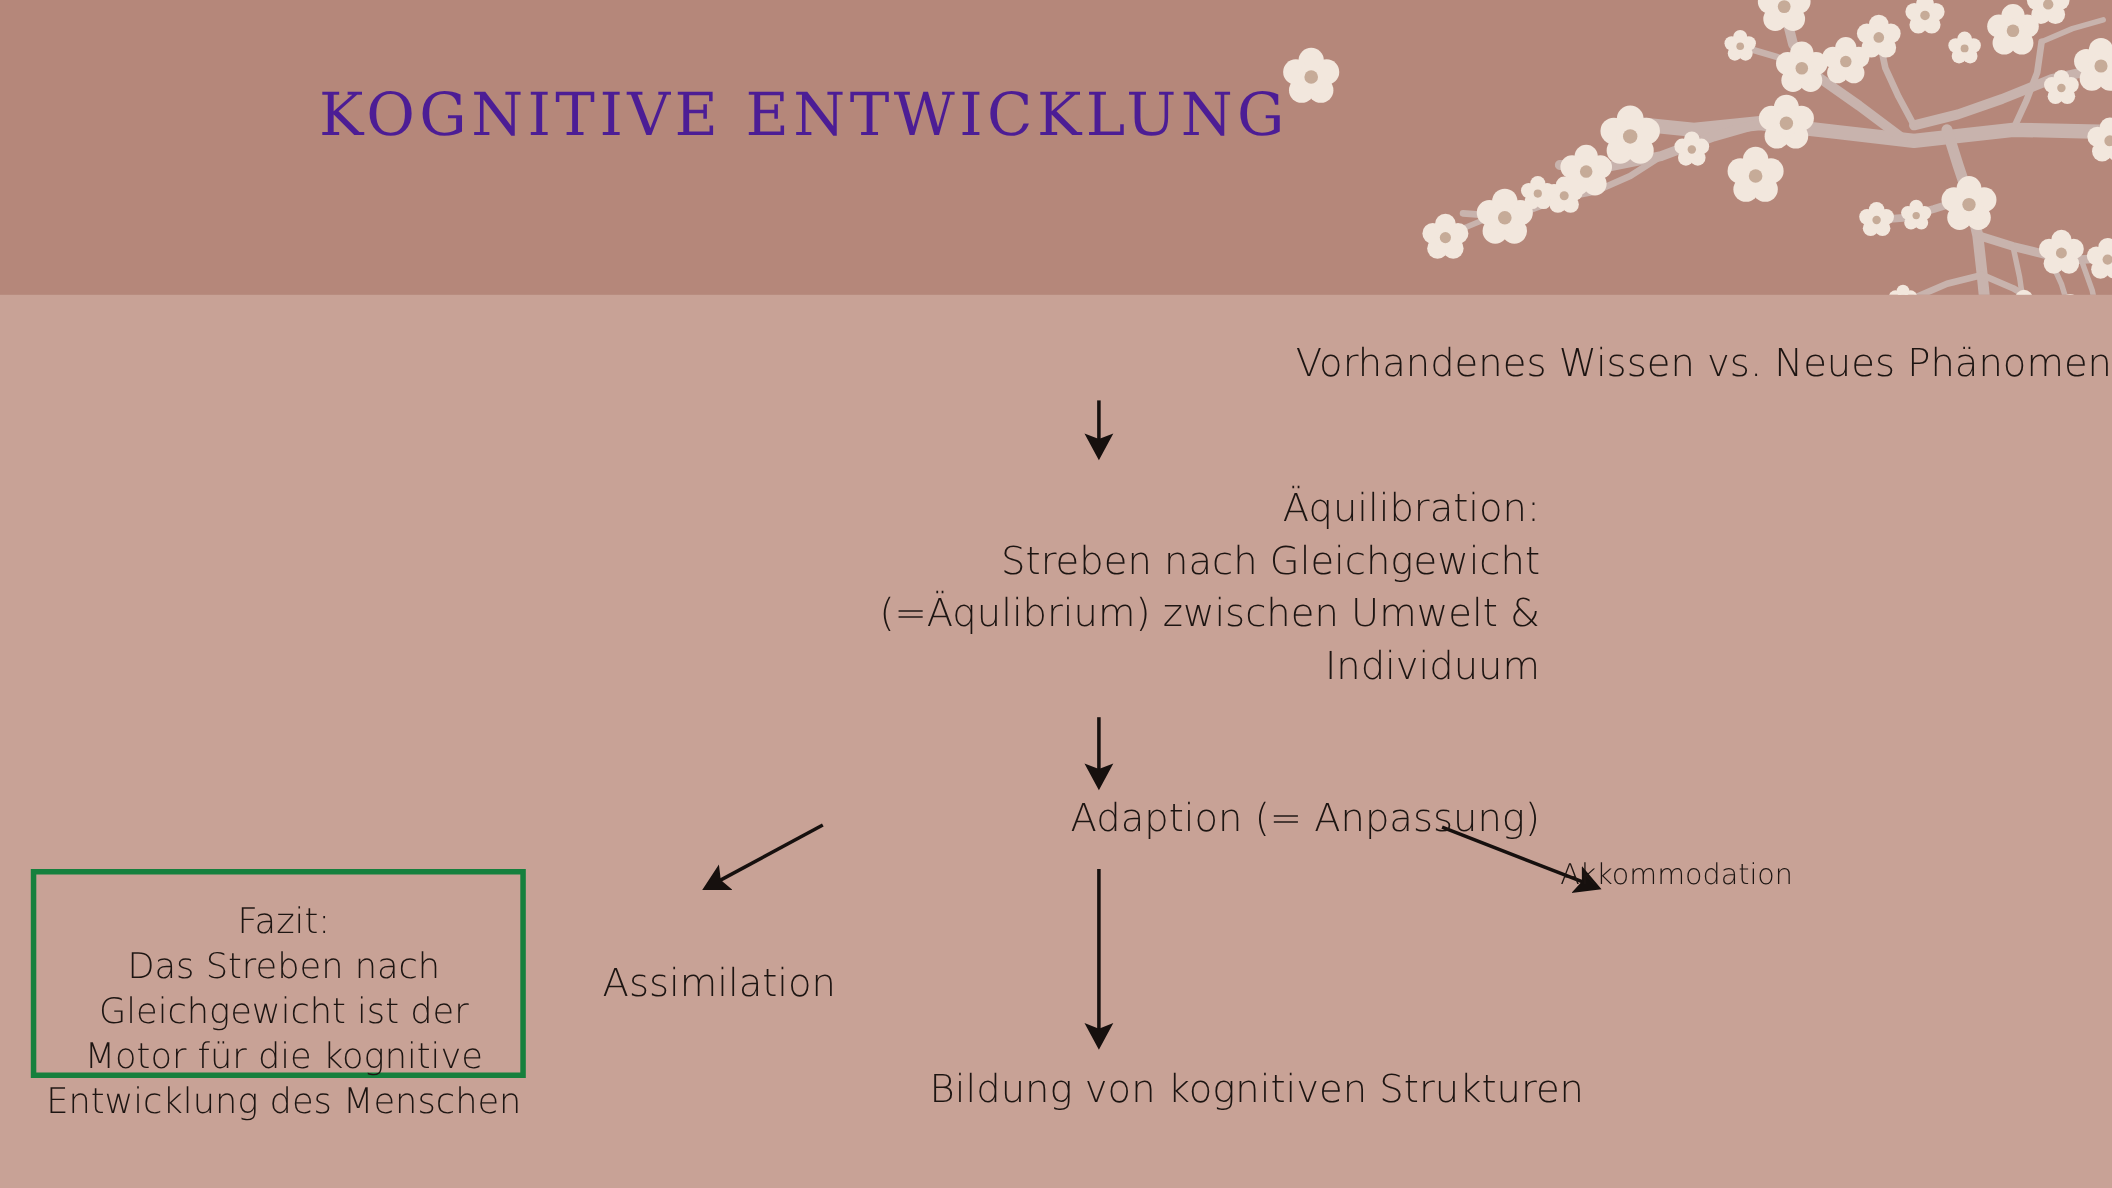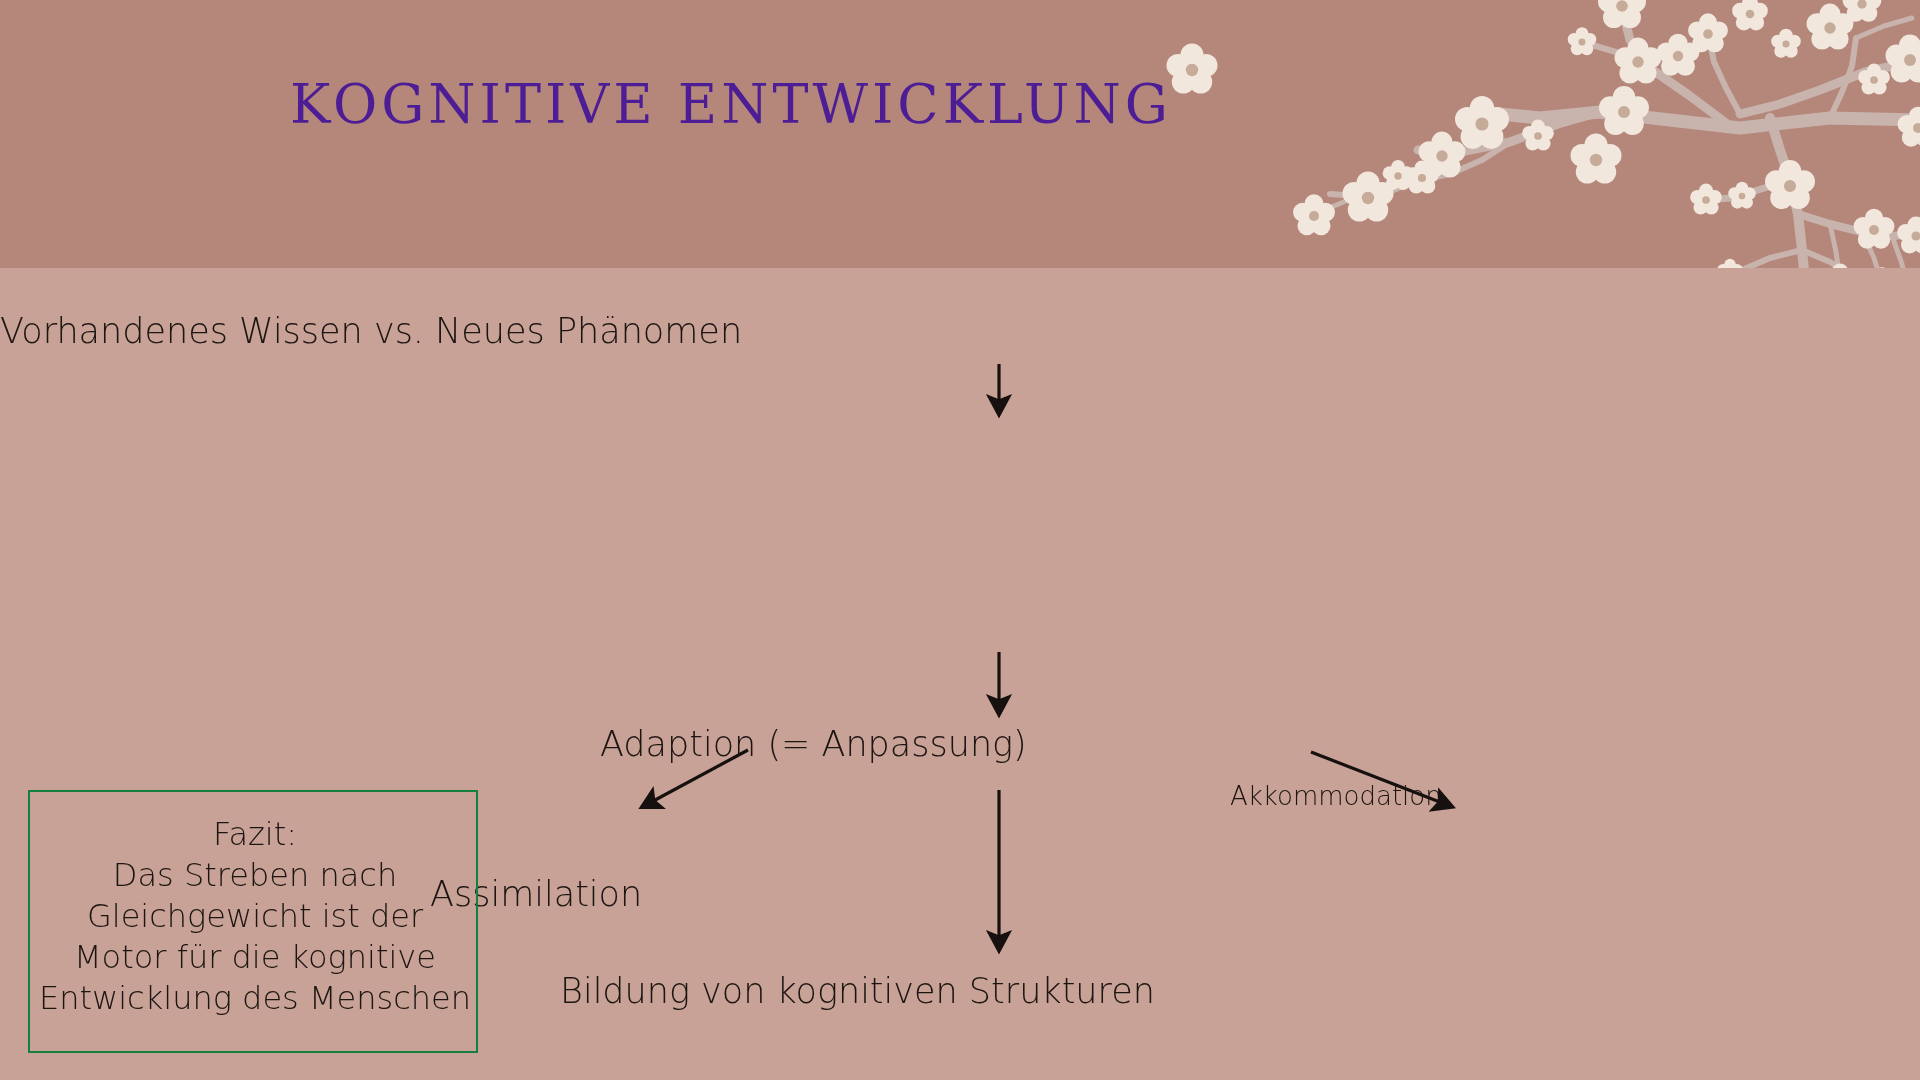--- a/index.html
+++ b/index.html
@@ -54,21 +54,21 @@
     width: 790px;
     height: 330px;
     pointer-events: none;
   }
 
   .node {
     position: absolute;
     color: #1d1512;
     font-family: "DejaVu Sans", sans-serif;
     font-weight: 300;
-    text-align: left;
+    text-align: right;
     line-height: 1.22;
     white-space: pre-line;
     letter-spacing: 0px;
   }
 
   #node-premise {
     left: 0;
     right: 0;
     top: 310px;
     font-size: 35px;
@@ -110,22 +110,22 @@
     top: 970px;
     font-size: 35px;
   }
 
   
   #fazit-box {
     position: absolute;
     left: 28px;
     top: 790px;
     width: 450px;
-    height: 263px;
-    border: 2px solid #15803d;
+    height: 190px;
+    border: 5px solid #15803d;
     box-sizing: border-box;
   }
 
   #fazit-text {
     position: absolute;
     left: -4px;
     top: 22px;
     width: 458px;
     text-align: center;
     font-family: "DejaVu Sans", sans-serif;
@@ -243,20 +243,24 @@
       <line x1="999" y1="364" x2="999" y2="412"></line>
       <line x1="999" y1="652" x2="999" y2="712"></line>
       <line x1="748" y1="750" x2="644" y2="806"></line>
       <line x1="1311" y1="752" x2="1450" y2="806"></line>
       <line x1="999" y1="790" x2="999" y2="948"></line>
     </g>
   </svg>
 
   <div class="node" id="node-premise">Vorhandenes Wissen vs. Neues Phänomen</div>
 
+  <div class="node" id="node-equilibration">Äquilibration:
+Streben nach Gleichgewicht
+(=Äqulibrium) zwischen Umwelt &amp;
+Individuum</div>
 
   <div class="node" id="node-adaption">Adaption (= Anpassung)</div>
 
   <div class="node" id="node-assimilation">Assimilation</div>
 
   <div class="node" id="node-akkommodation">Akkommodation</div>
 
   <div class="node" id="node-strukturen">Bildung von kognitiven Strukturen</div>
 
   <div id="fazit-box">

